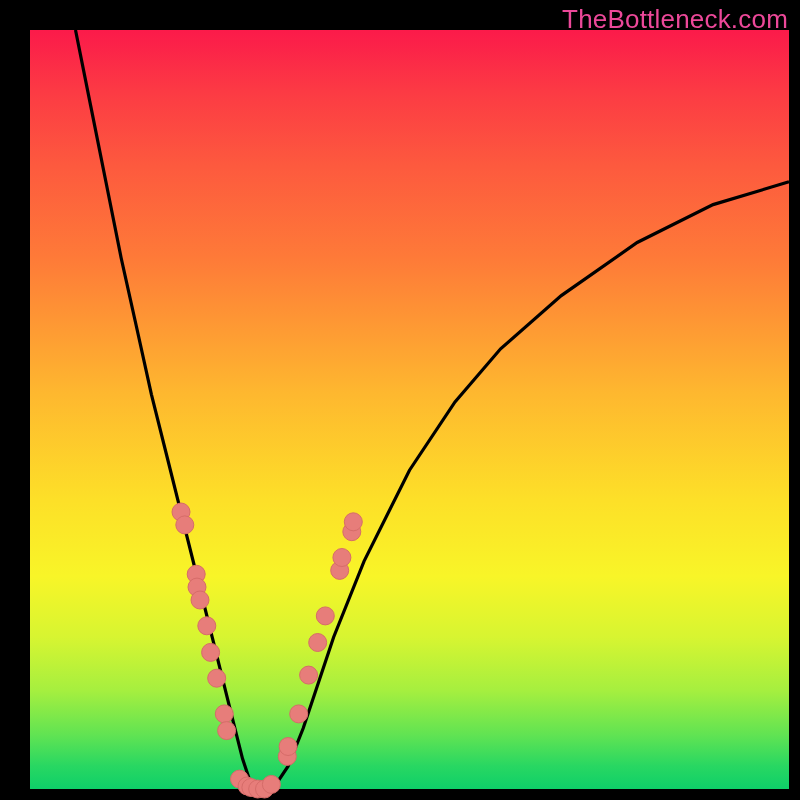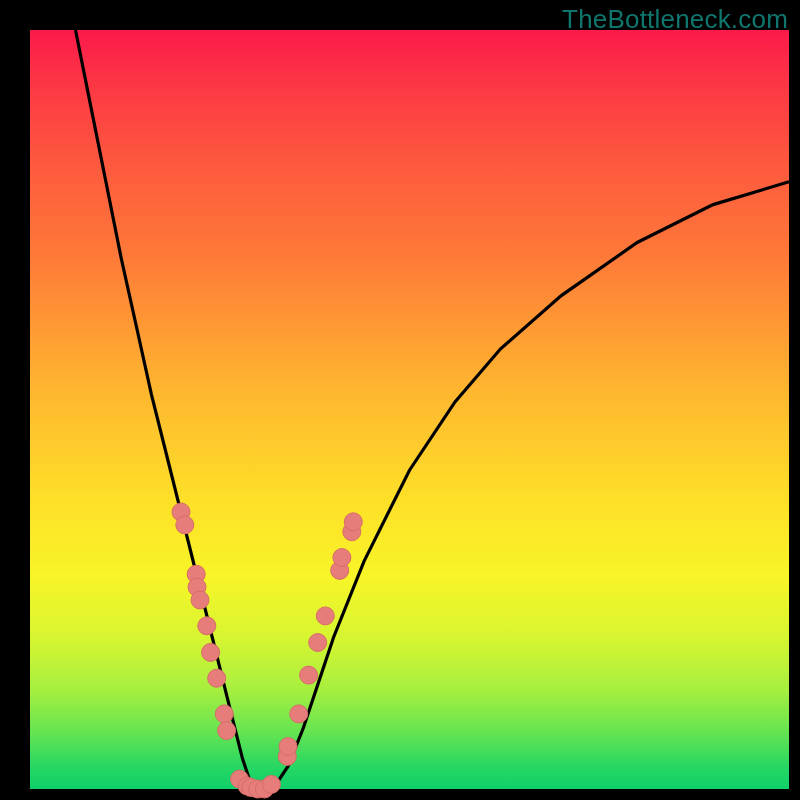--- a/index.html
+++ b/index.html
@@ -39,21 +39,21 @@
       #28d762 97%,
       #0ecf69 100%
     );
   }
   .watermark {
     position: absolute;
     top: 4px;
     right: 12px;
     font-size: 26px;
     font-weight: 400;
-    color: #0f766e;
+    color: #ec4899;
     letter-spacing: 0.2px;
     user-select: none;
   }
   svg.curve {
     position: absolute;
     left: 30px;
     top: 30px;
     width: 759px;
     height: 759px;
     overflow: visible;

